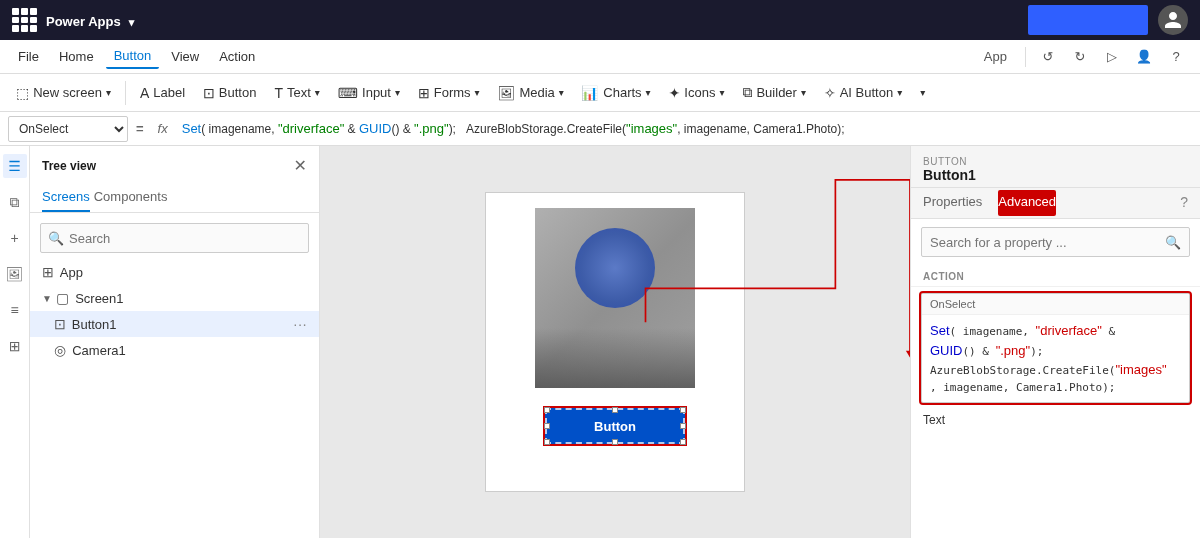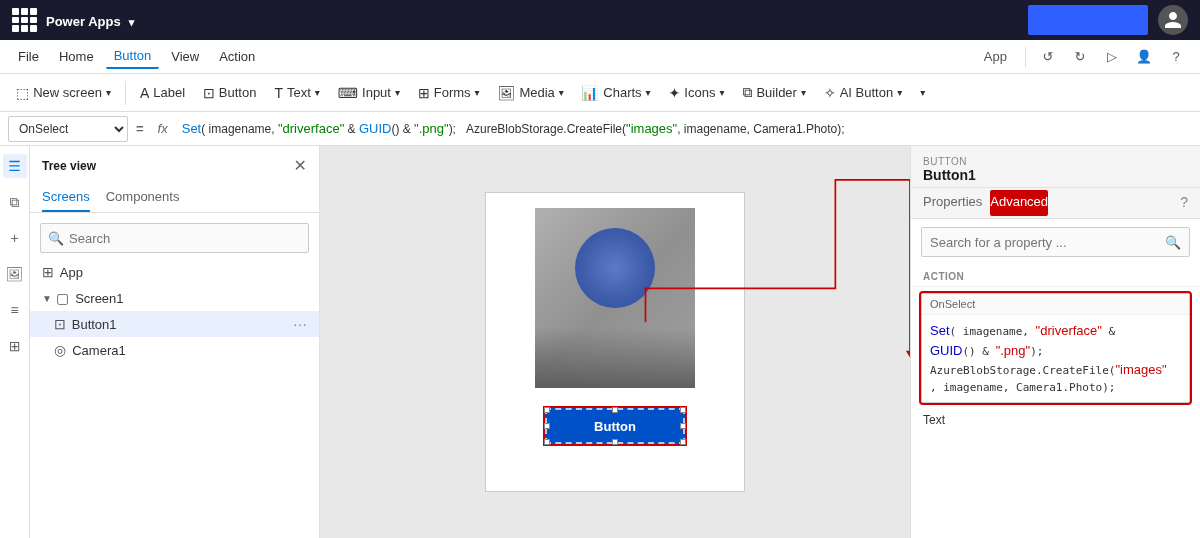--- a/index.html
+++ b/index.html
@@ -146,21 +146,21 @@
       align-items: center;
       justify-content: space-between;
       padding: 10px 12px 8px;
     }
     .tree-panel .tree-title { font-size: 12px; font-weight: 600; color: #1a1a1a; }
     .tree-panel .tree-close { cursor: pointer; color: #666; font-size: 16px; }
     .tree-panel .tree-tabs {
       display: flex;
       padding: 0 12px;
       border-bottom: 1px solid #e0e0e0;
-      gap: 16px;
+      gap: 4px;
     }
     .tree-panel .tree-tab {
       padding: 6px 0; cursor: pointer; color: #666;
       border-bottom: 2px solid transparent;
     }
     .tree-panel .tree-tab.active { color: #0078d4; border-bottom: 2px solid #0078d4; }
     .tree-panel .tree-search {
       margin: 10px 10px 6px;
       position: relative;
     }
@@ -278,21 +278,21 @@
       padding: 10px 12px 4px;
       background: #f5f5f5;
       border-bottom: 1px solid #e0e0e0;
     }
     .right-panel .rp-type { font-size: 10px; color: #888; text-transform: uppercase; letter-spacing: 0.5px; }
     .right-panel .rp-name { font-size: 14px; font-weight: 600; color: #1a1a1a; }
     .right-panel .rp-tabs {
       display: flex;
       padding: 0 12px;
       border-bottom: 1px solid #e0e0e0;
-      gap: 8px;
+      gap: 16px;
       background: #f5f5f5;
     }
     .right-panel .rp-tab {
       padding: 6px 0; cursor: pointer; color: #666;
       border-bottom: 2px solid transparent; font-size: 13px;
     }
     .right-panel .rp-tab.highlighted {
       background: #c00; color: white; padding: 4px 0; margin: 2px 0;
       border-radius: 2px; border-bottom: none;
     }

